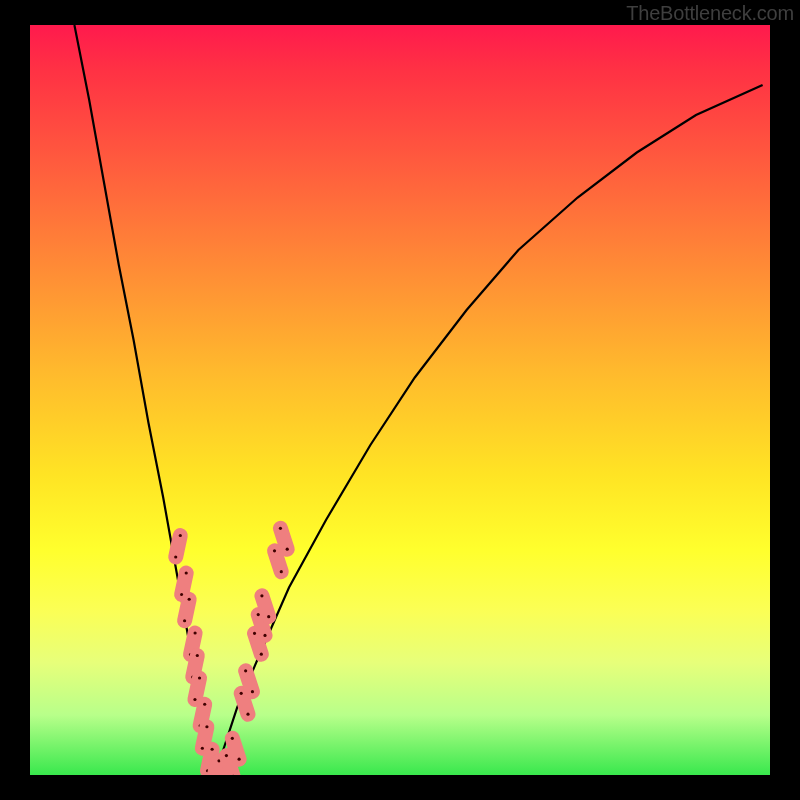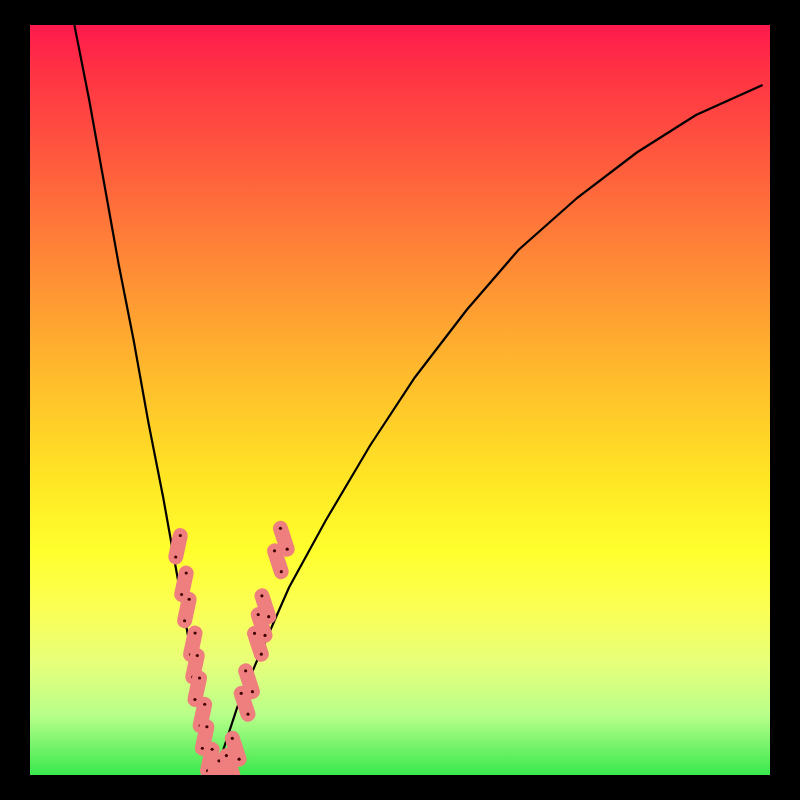--- a/index.html
+++ b/index.html
@@ -128,13 +128,14 @@
           <line x1="244.5008130618756" y1="525.7883783207533" x2="251.29918693812442" y2="546.7116216792467" stroke="#ef7f7f" stroke-width="15" stroke-linecap="round" class="marker-pill"></line>
           <circle cx="244.5008130618756" cy="525.7883783207533" r="1.6" class="marker-dot"></circle>
           <circle cx="251.29918693812442" cy="546.7116216792467" r="1.6" class="marker-dot"></circle>
           <line x1="250.42081306187558" y1="503.28837832075334" x2="257.21918693812444" y2="524.2116216792467" stroke="#ef7f7f" stroke-width="15" stroke-linecap="round" class="marker-pill"></line>
           <circle cx="250.42081306187558" cy="503.28837832075334" r="1.6" class="marker-dot"></circle>
           <circle cx="257.21918693812444" cy="524.2116216792467" r="1.6" class="marker-dot"></circle>
         </g>
     </svg>
 
   </div>
+  <div class="watermark">TheBottleneck.com</div>
 </div>
 
 </body></html>

